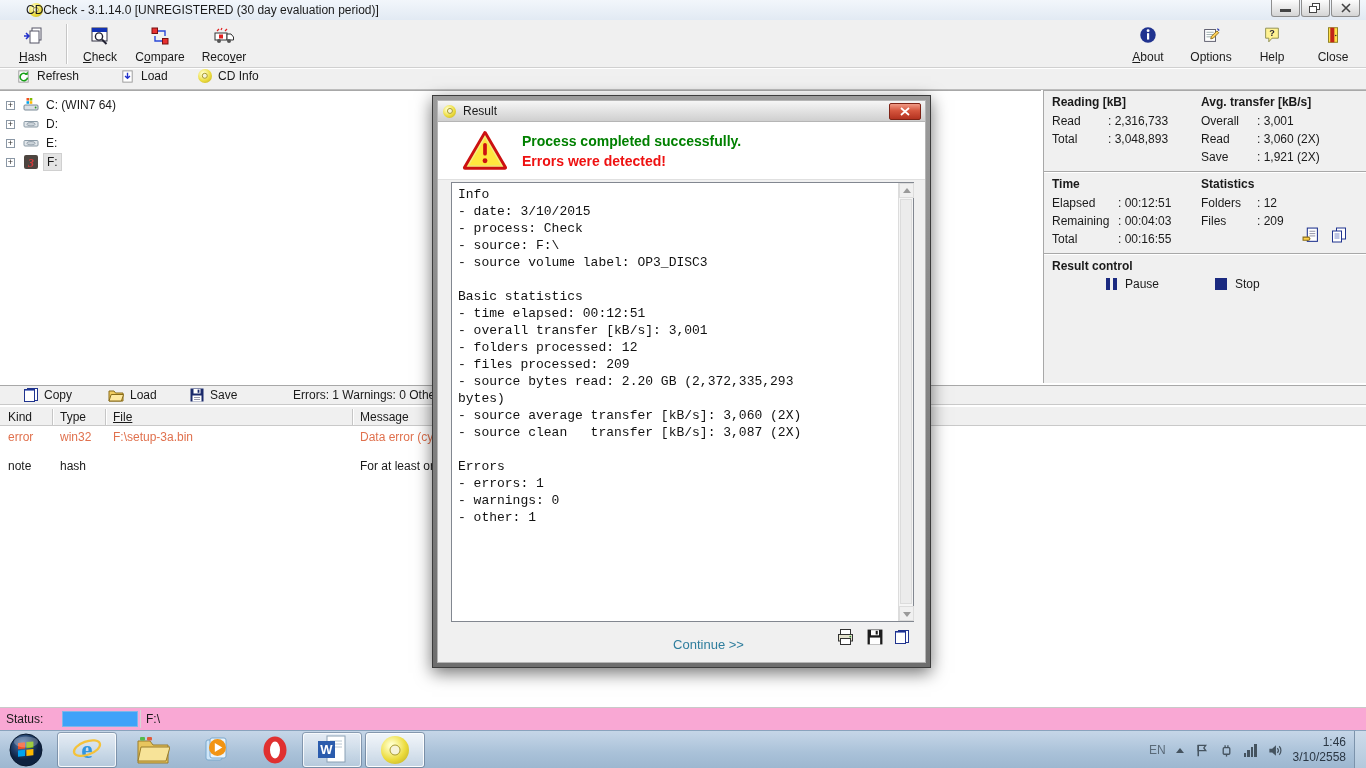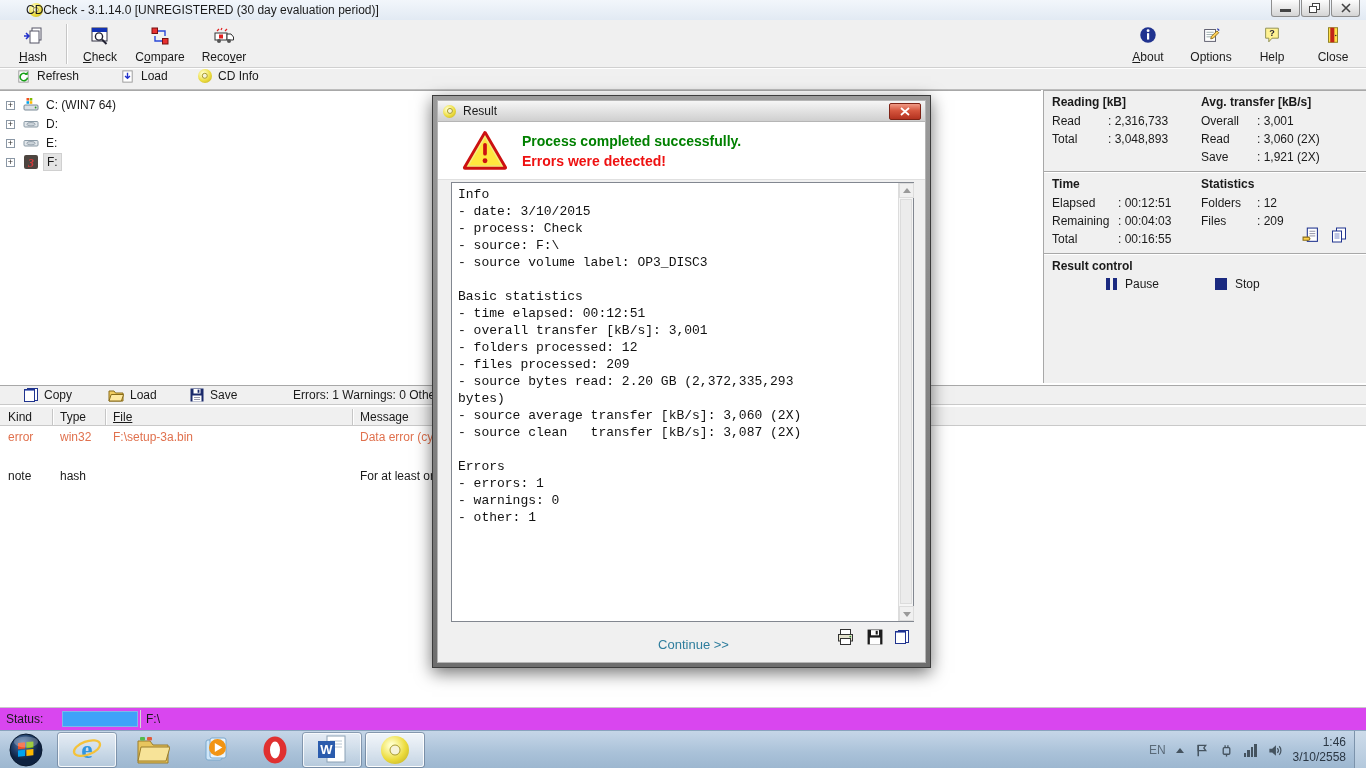--- a/index.html
+++ b/index.html
@@ -51,42 +51,42 @@
   
   .bottom-toolbar { left:0; top:385px; width:1366px; height:20px; background:#f0f0f0; border-top:1px solid #a8a8a8; border-bottom:1px solid #c9c9c9; }
   .b3item { position:absolute; top:0; height:18px; display:flex; align-items:center; gap:6px; }
   .tbl-header { left:0; top:406px; width:1366px; height:20px; background:#f0f0f0; border-top:1px solid #fff; border-bottom:1px solid #c9c9c9; }
   .col-div { position:absolute; top:2px; width:2px; height:16px; border-left:1px solid #c6c6c6; border-right:1px solid #fff; }
   .hcell,.ccell { position:absolute; top:3px; white-space:nowrap; }
   .tbl-row { position:absolute; left:0; width:1366px; height:18px; background:#fff; }
   .err-text { color:#e0714e; }
 
   
-  .statusbar { left:0; top:707px; width:1366px; height:23px; background:#d946ef; border-top:1px solid #c9c9c9; }
+  .statusbar { left:0; top:707px; width:1366px; height:23px; background:#f9a8d4; border-top:1px solid #c9c9c9; }
   .progress { position:absolute; left:62px; top:3px; width:76px; height:16px; background:#3fa2f9; border:1px solid #7fb6e8; }
   .sb-div { position:absolute; left:140px; top:2px; width:1px; height:18px; background:#d5d5d5; }
 
   
   .dialog { left:432px; top:95px; width:499px; height:573px; background:linear-gradient(#9b9b9b,#6e6e6e); border:1px solid #3c3c3c; padding:4px; box-shadow:0 5px 16px rgba(0,0,0,.55); z-index:100; }
   .dlg-titlebar { position:relative; height:22px; background:linear-gradient(#f6f6f6,#cfcfcf); border:1px solid #b5b5b5; display:flex; align-items:center; padding-left:5px; }
   .dlg-title { margin-left:7px; }
   .dlg-close { position:absolute; right:4px; top:2px; width:32px; height:17px; background:linear-gradient(#f09a85,#d5553d 45%,#b33220); border:1px solid #7e2316; border-radius:2px; display:flex; align-items:center; justify-content:center; }
   .dlg-body { position:relative; height:541px; background:#f0f0f0; border:1px solid #b5b5b5; border-top:none; }
   .dlg-header { position:absolute; left:0; top:0; width:100%; height:58px; background:#fff; border-bottom:1px solid #e0e0e0; }
   .dlg-status1 { position:absolute; left:84px; top:11px; font-size:14px; font-weight:bold; color:#008000; }
   .dlg-status2 { position:absolute; left:84px; top:31px; font-size:14px; font-weight:bold; color:#ee1111; }
   .dlg-textarea { position:absolute; left:13px; top:60px; width:463px; height:440px; background:#fff; border:1px solid #828790; }
   .dlg-pre { position:absolute; left:0; top:0; right:15px; bottom:0; padding:3px 6px; font-family:"Liberation Mono","DejaVu Sans Mono",monospace; font-size:13px; line-height:17px; white-space:pre; overflow:hidden; color:#111; }
   .vscroll { position:absolute; right:0; top:0; width:15px; height:100%; background:#f5f5f5; border-left:1px solid #dcdcdc; }
   .varrow { position:absolute; left:0; width:15px; height:15px; background:#f0f0f0; border:1px solid #dcdcdc; }
   .tri-up { width:0; height:0; border-left:4px solid transparent; border-right:4px solid transparent; border-bottom:5px solid #9a9a9a; margin:4px auto; }
   .tri-dn { width:0; height:0; border-left:4px solid transparent; border-right:4px solid transparent; border-top:5px solid #9a9a9a; margin:5px auto; }
   .vthumb { position:absolute; left:1px; top:16px; width:12px; height:405px; background:#ececec; border:1px solid #dcdcdc; }
   .dlg-footer-icons { position:absolute; right:16px; top:506px; display:flex; gap:12px; align-items:center; }
-  .dlg-continue { position:absolute; left:0; width:100%; top:515px; text-align:center; font-size:13px; color:#2e7d9d;padding-left:24px; }
+  .dlg-continue { position:absolute; left:15px; width:100%; top:515px; text-align:center; font-size:13px; color:#2e7d9d;padding-left:24px; }
 
   
   .taskbar { left:0; top:730px; width:1366px; height:38px; background:linear-gradient(#c6d6e8,#a9c1d8 60%,#9db7d0); border-top:1px solid #8aa3bd; }
   .tb-app { position:absolute; top:2px; width:58px; height:34px; display:flex; align-items:center; justify-content:center; border-radius:3px; }
   .tb-app.running { background:linear-gradient(rgba(255,255,255,.55),rgba(255,255,255,.25)); border:1px solid rgba(255,255,255,.8); box-shadow:0 0 0 1px rgba(90,110,135,.55); }
   .tb-app.active { background:linear-gradient(rgba(255,255,255,.75),rgba(255,255,255,.4)); border:1px solid rgba(255,255,255,.9); box-shadow:0 0 0 1px rgba(90,110,135,.6); }
   .tray { position:absolute; right:0; top:0; height:38px; display:flex; align-items:center; }
   .tray-item { margin-right:10px; color:#45535f; display:flex; align-items:center; }
   .tray-lang { font-size:12px; color:#5a6a78; }
   .tray-arrow { width:0; height:0; border-left:4px solid transparent; border-right:4px solid transparent; border-bottom:5px solid #45535f; }
@@ -396,21 +396,21 @@
   <span class="col-div" style="left:352px;"></span>
   <span class="hcell" style="left:360px;">Message</span>
 </div>
 
 <div class="abs tbl-row" style="top:427px;">
   <span class="ccell err-text" style="left:8px;">error</span>
   <span class="ccell err-text" style="left:60px;">win32</span>
   <span class="ccell err-text" style="left:113px;">F:\setup-3a.bin</span>
   <span class="ccell err-text" style="left:360px;">Data error (cy</span>
 </div>
-<div class="abs tbl-row" style="top:466px;">
+<div class="abs tbl-row" style="top:456px;">
   <span class="ccell" style="left:8px;">note</span>
   <span class="ccell" style="left:60px;">hash</span>
   <span class="ccell" style="left:113px;"></span>
   <span class="ccell" style="left:360px;">For at least or</span>
 </div>
 
 <div class="abs statusbar">
   <span class="abs" style="left:6px;top:4px;">Status:</span>
   <div class="progress"></div>
   <div class="sb-div"></div>

